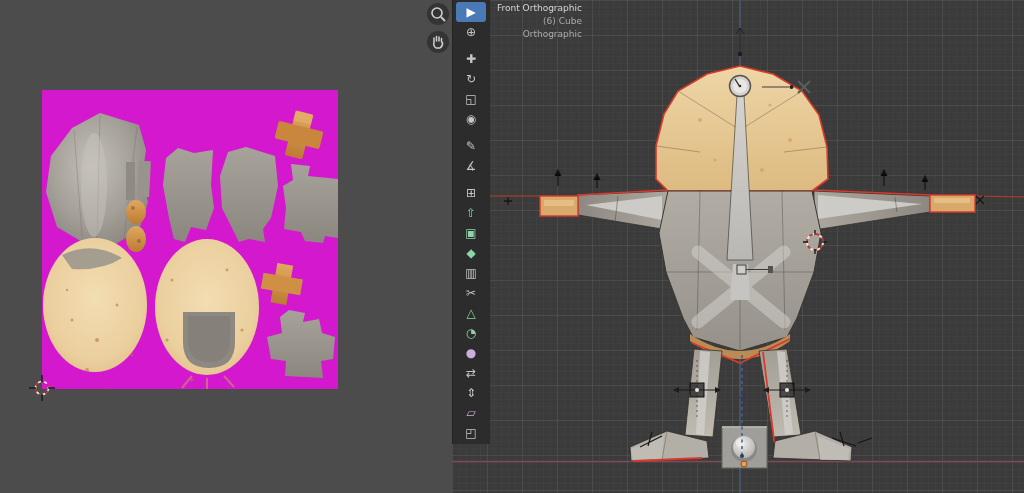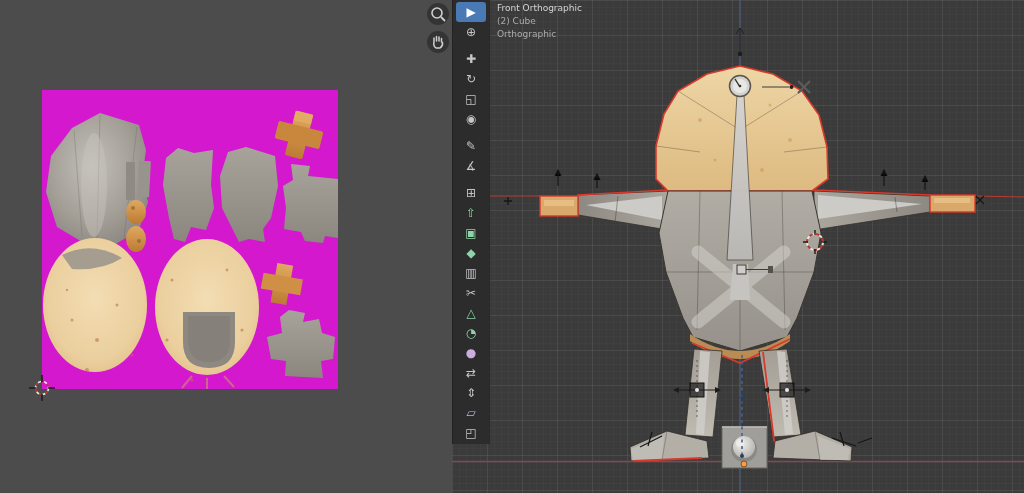--- a/index.html
+++ b/index.html
@@ -25,21 +25,21 @@
   .tool.gap{margin-top:7px;}
 
   
   .viewport{position:absolute;left:452px;top:0;width:572px;height:493px;
     background-color:var(--viewport-bg,#3b3b3b);
     background-image:
       linear-gradient(rgba(255,255,255,.055) 1px,transparent 1px),
       linear-gradient(90deg,rgba(255,255,255,.055) 1px,transparent 1px),
       linear-gradient(rgba(255,255,255,.02) 1px,transparent 1px),
       linear-gradient(90deg,rgba(255,255,255,.02) 1px,transparent 1px);
-    background-size:35px 35px,35px 35px,7px 7px,7px 7px;}
+    background-size:35px 35px,35px 35px,7px 7px,7px 7px;text-align:right;}
   .scene{position:absolute;left:0;top:0;}
   .overlay-text{position:absolute;left:45px;top:2px;font-size:9px;line-height:13px;color:#d5d5d5;z-index:4;}
   .overlay-text .sub{color:#ababab;}
   .sel{stroke:var(--selection-red,#d8392b);fill:none;}
 </style>
 </head>
 <body>
 
 <div class="app">
 
@@ -348,18 +348,18 @@
 
       <g>
         <rect x="737" y="265" width="9" height="9" fill="#cfcdc9" stroke="#3a3a3a"></rect>
         <line x1="746" y1="269.5" x2="768" y2="269.5" stroke="#3a3a3a" stroke-width="1"></line>
         <rect x="768" y="266" width="5" height="7" fill="#55524e"></rect>
       </g>
     </svg>
 
     <div class="overlay-text">
       <div>Front Orthographic</div>
-      <div class="sub">(2) Cube</div>
+      <div class="sub">(6) Cube</div>
       <div class="sub">Orthographic</div>
     </div>
   </section>
 
 </div>
 
 </body></html>

